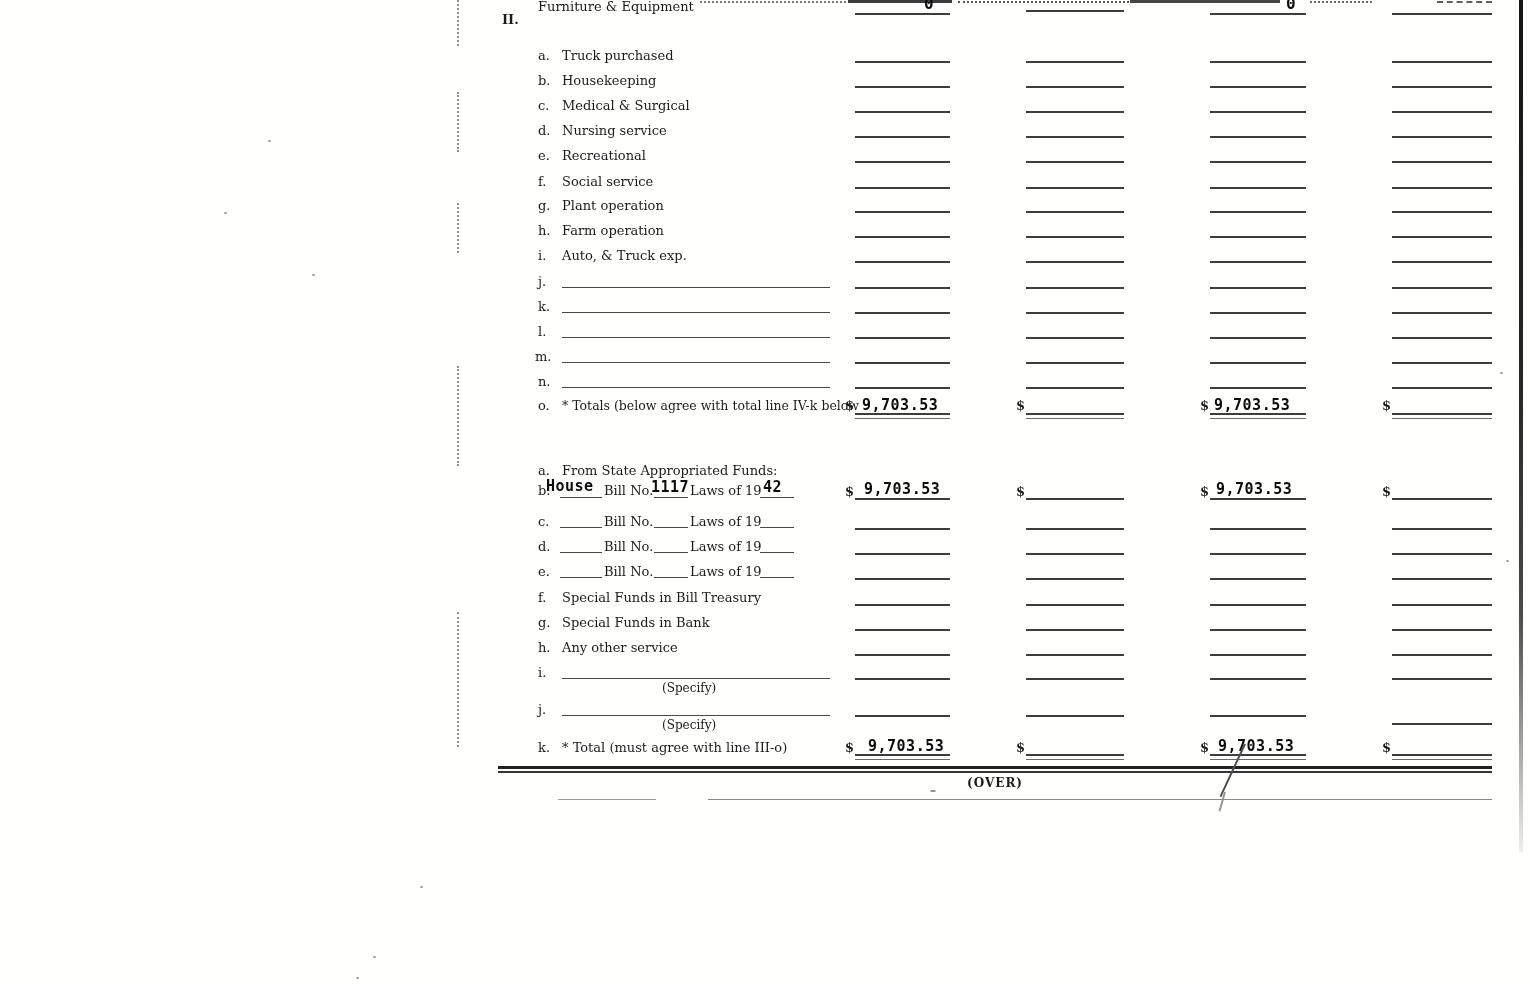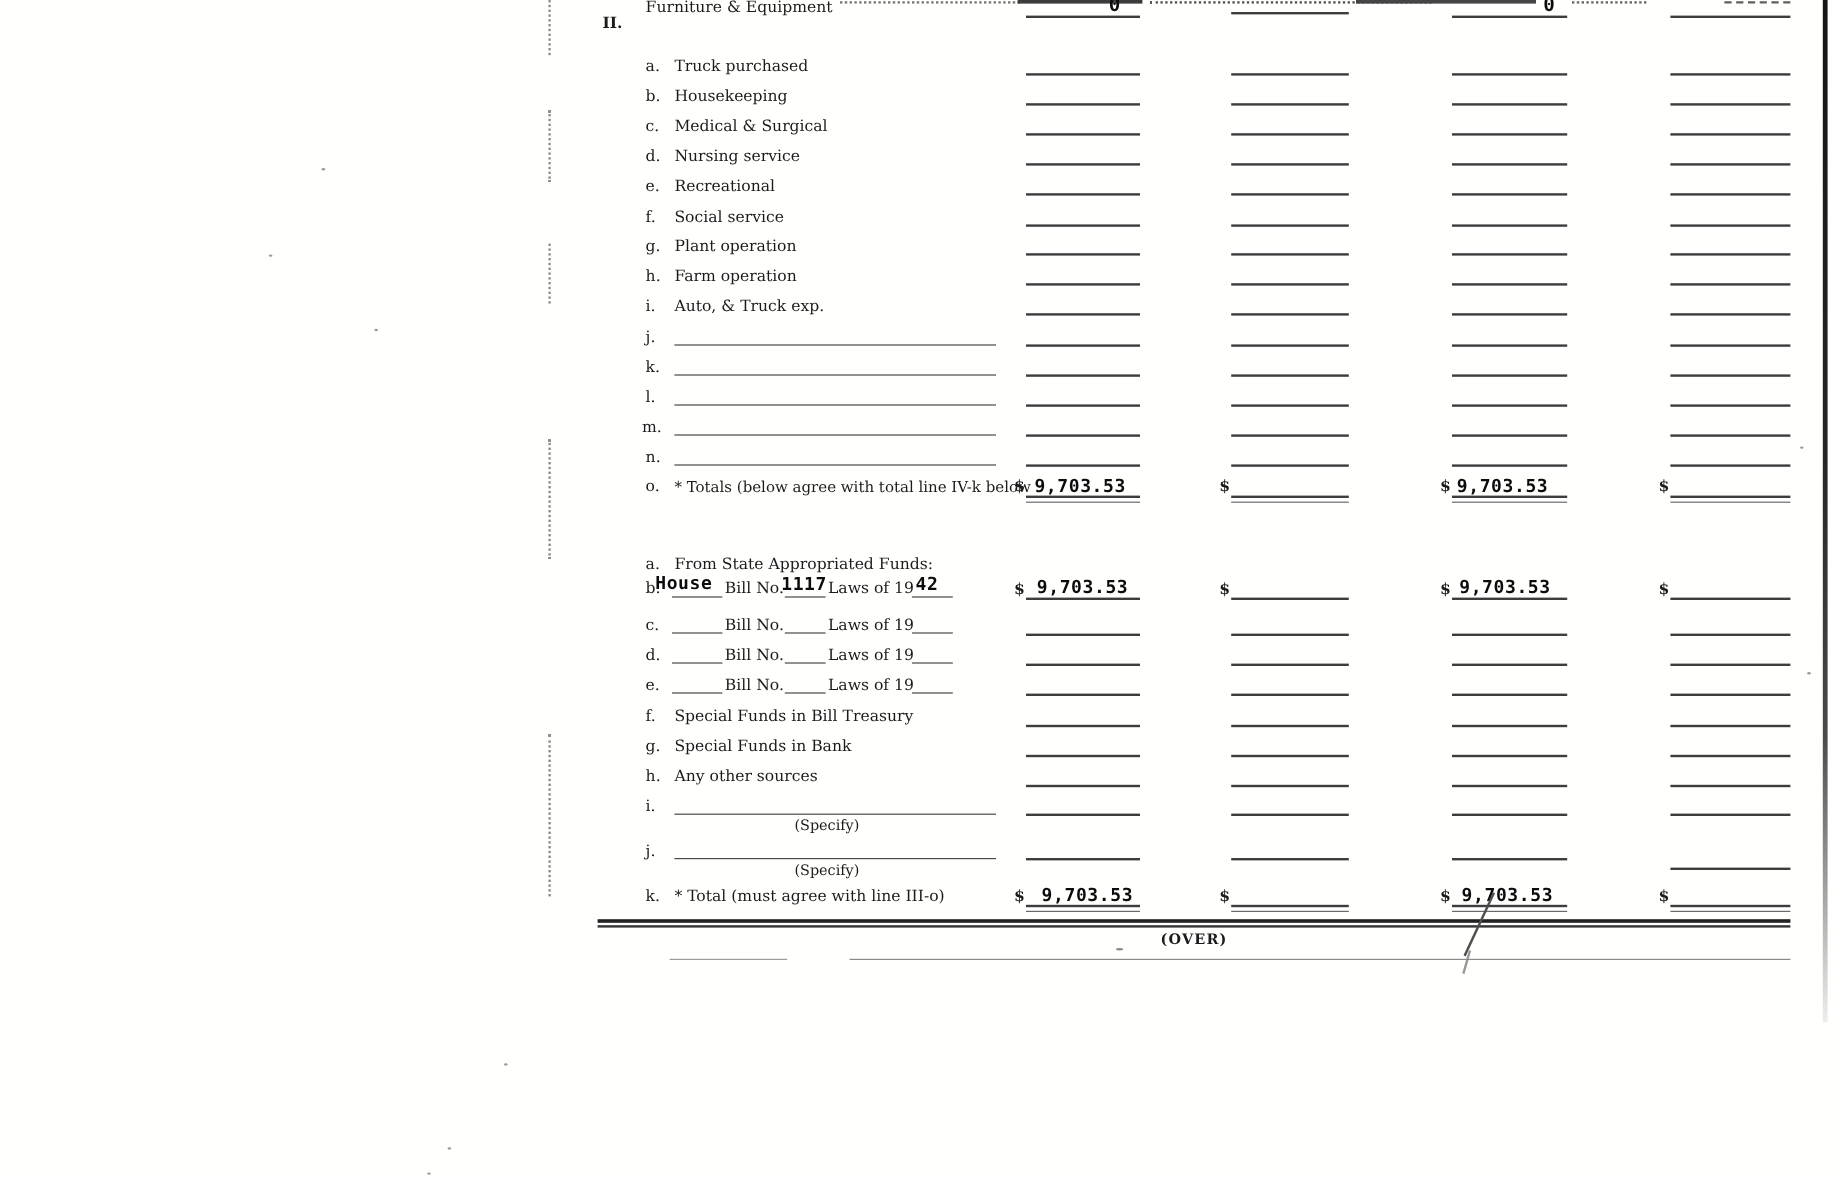--- a/index.html
+++ b/index.html
@@ -274,21 +274,21 @@
   <div class="row" style="top:615px">
     <span class="letter">g.</span>
     <span class="lab">Special Funds in Bank</span>
     <i class="ln lc1" style="top:14px"></i>
       <i class="ln lc2" style="top:14px"></i>
       <i class="ln lc3" style="top:14px"></i>
       <i class="ln lc4" style="top:14px"></i>
   </div>
   <div class="row" style="top:640px">
     <span class="letter">h.</span>
-    <span class="lab">Any other sources</span>
+    <span class="lab">Any other service</span>
     <i class="ln lc1" style="top:14px"></i>
       <i class="ln lc2" style="top:14px"></i>
       <i class="ln lc3" style="top:14px"></i>
       <i class="ln lc4" style="top:14px"></i>
   </div>
 
   <div class="row" style="top:665px;height:32px">
     <span class="letter">i.</span>
     <i class="ln lab-line" style="top:13px"></i>
     <span class="specify" style="left:662px;top:16px">(Specify)</span>

